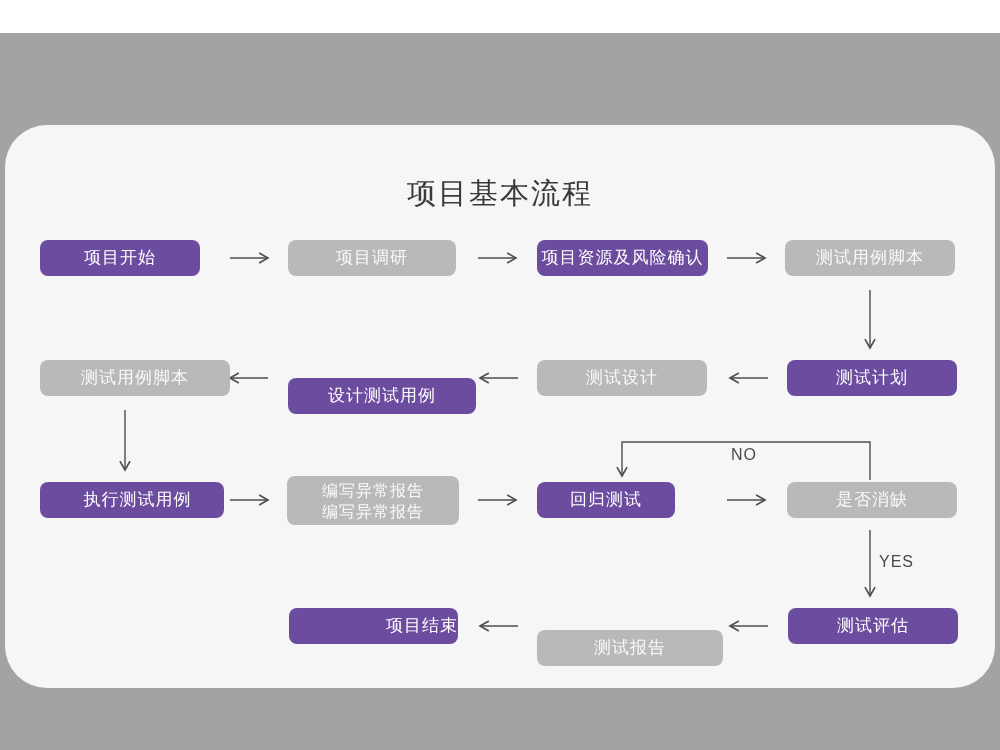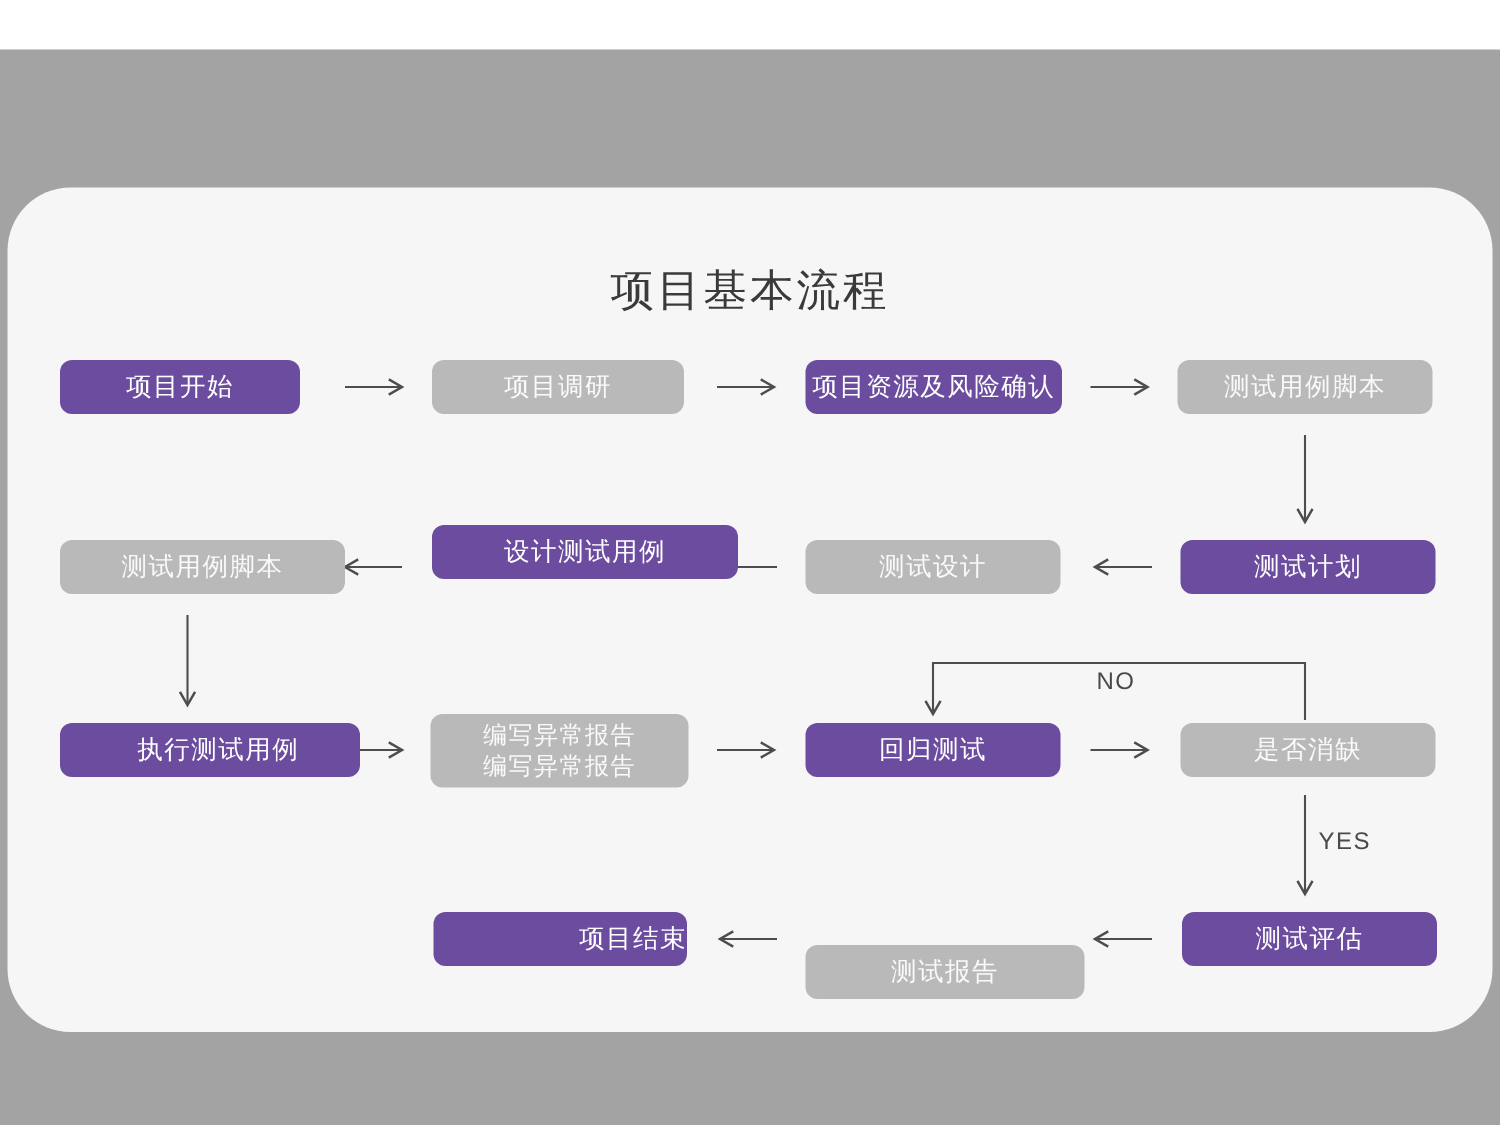--- a/index.html
+++ b/index.html
@@ -52,25 +52,25 @@
   .node.purple{background:var(--purple);}
   .node.gray{background:var(--gray);color:rgba(255,255,255,0.92);}
   .node.twoline{height:49px;font-size:16px;line-height:21px;}
   
   #n-project-start   {left:40px; top:207px;width:160px;}
   #n-project-research{left:288px;top:207px;width:168px;}
   #n-resources-risk  {left:537px;top:207px;width:171px;}
   #n-build-team      {left:785px;top:207px;width:170px;}
   #n-test-plan       {left:787px;top:327px;width:170px;}
   #n-test-design     {left:537px;top:327px;width:170px;}
-  #n-design-cases    {left:288px;top:317px;width:204px;}
+  #n-design-cases    {left:288px;top:345px;width:188px;}
   #n-case-script     {left:40px; top:327px;width:190px;}
-  #n-execute-cases   {left:40px; top:449px;width:200px;padding-left:11px;}
+  #n-execute-cases   {left:40px; top:449px;width:184px;padding-left:11px;}
   #n-submit-report   {left:287px;top:443px;width:172px;}
-  #n-regression      {left:537px;top:449px;width:170px;}
+  #n-regression      {left:537px;top:449px;width:138px;}
   #n-defect-check    {left:787px;top:449px;width:170px;text-align:right;}
   #n-evaluation      {left:788px;top:575px;width:170px;}
   #n-test-report     {left:537px;top:597px;width:186px;}
   #n-project-end     {left:289px;top:575px;width:169px;align-items:flex-end;}
   .edge-label{
     position:absolute;
     font-size:16px;
     color:#4a4a4a;
     letter-spacing:1px;
   }

